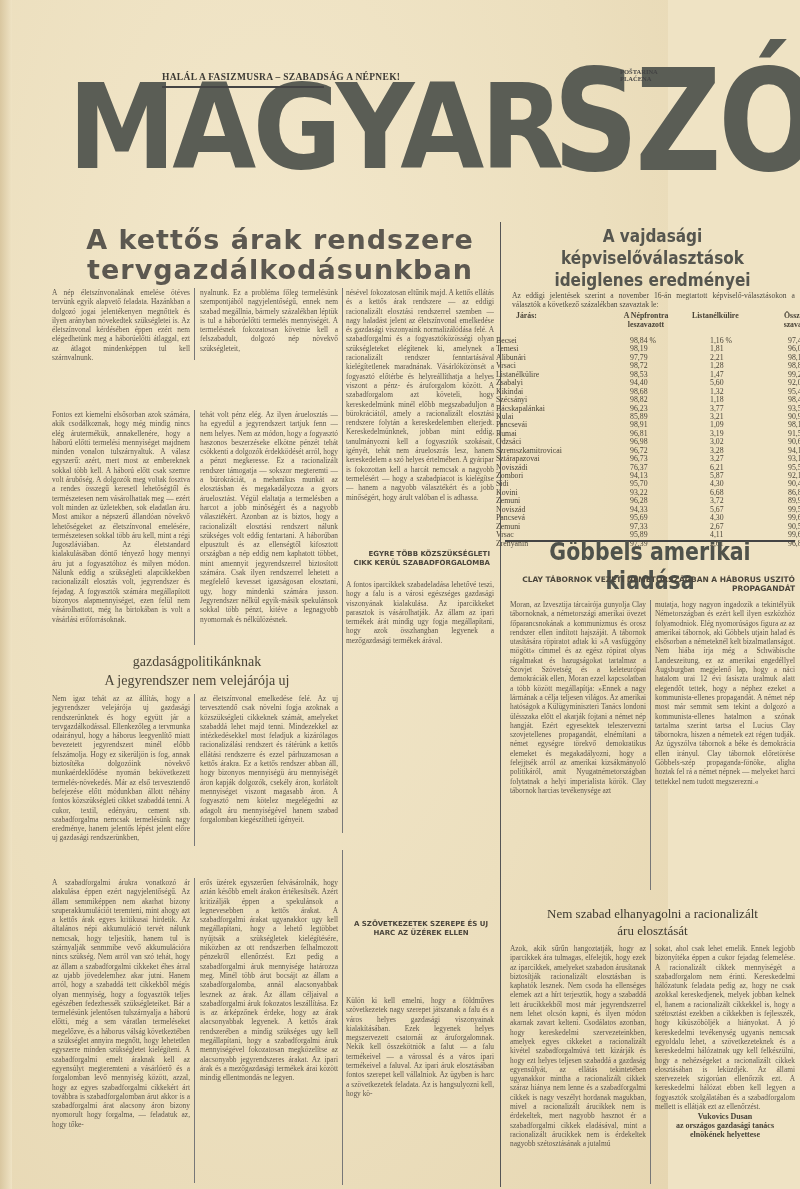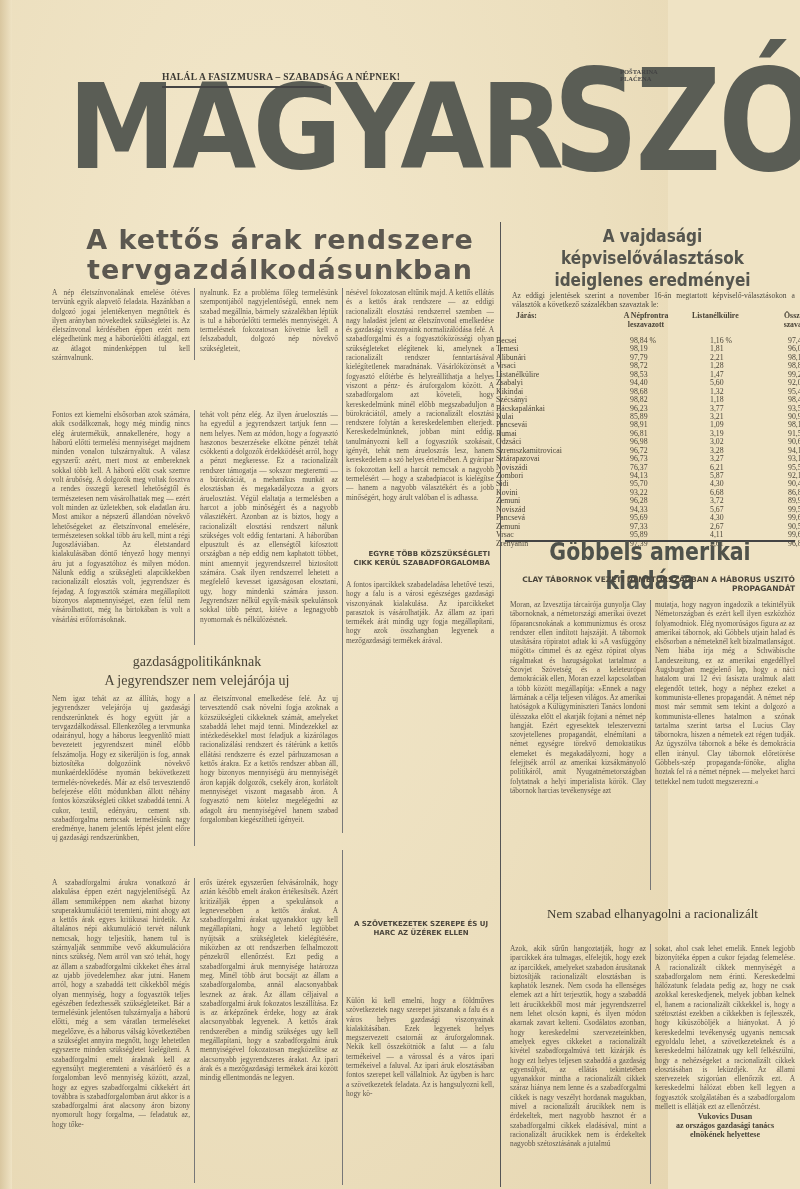--- a/index.html
+++ b/index.html
@@ -276,20 +276,21 @@
   <div class="hrule" style="left:505px;top:540px;width:290px;background:#444;height:2px;"></div>
 
   <div class="h-gob">Göbbels amerikai kiadása</div>
   <div class="caps" style="left:510px;top:575px;width:285px;font-size:7.5px;">CLAY TÁBORNOK VEZETI NÉMETORSZÁGBAN A HÁBORUS USZITÓ PROPAGANDÁT</div>
   <div class="col" style="left:510px;top:600px;width:136px;height:290px;">Moran, az Izvesztija tárcairója gunyolja Clay tábornoknak, a németországi amerikai övezet főparancsnokának a kommunizmus és orosz rendszer ellen indított hajszáját. A tábornok utasítására röpiratot adtak ki »A vasfüggöny mögött« címmel és az egész röpirat olyas rágalmakat és hazugságokat tartalmaz a Szovjet Szövetség és a keleteurópai demokráciák ellen, Moran ezzel kapcsolatban a több között megállapítja: »Ennek a nagy lármának a célja teljesen világos. Az amerikai hatóságok a Külügyminiszteri Tanács londoni ülésszaka előtt el akarják fojtani a német nép hangját. Ezért egyesektek teleszervezni szovjetellenes propagandát, elnémítani a német egységre törekvő demokratikus elemeket és megakadályozni, hogy a felejjtsék arról az amerikai kizsákmányoló politikáról, amit Nyugatnémetországban folytatnak a helyi imperialista körök. Clay tábornok harcias tevékenysége azt</div>
   <div class="vrule" style="left:650px;top:600px;height:290px;"></div>
   <div class="col" style="left:655px;top:600px;width:140px;height:290px;">mutatja, hogy nagyon ingadozik a tekintélyük Németországban és ezért kell ilyen eszközhöz folyamodniok. Elég nyomorúságos figura az az amerikai tábornok, aki Göbbels utjain halad és elsősorban a németeknél kelt bizalmatlanságot. Nem hiába irja még a Schwäbische Landeszeitung, ez az amerikai engedéllyel Augsburgban megjelenő lap, hogy a náci hatalom urai 12 évi fasiszta uralmuk alatt elegendőt tettek, hogy a néphez ezeket a kommunista-ellenes propagandát. A német nép most már semmit sem tekint a dolgozó a kommunista-ellenes hatalmon a szónak tartalma szerint tartsa el Lucius Clay tábornokra, hiszen a németek ezt régen tudják. Az úgyszólva tábornok a béke és demokrácia ellen irányul. Clay tábornok előretörése Göbbels-szép propaganda-fönöke, aligha hoztak fel rá a német népnek — melyeket harci tettekkel nem tudott megszerezni.«</div>
 
   <div class="sub" style="left:505px;top:905px;width:295px;font-size:13px;line-height:17px;color:#3e3a30;">
     <div>Nem szabad elhanyagolni a racionalizált</div>
+    <div>áru elosztását</div>
   </div>
   <div class="col" style="left:510px;top:944px;width:136px;height:240px;">Azok, akik sűrűn hangoztatják, hogy az iparcikkek ára tulmagas, elfelejtik, hogy ezek az iparcikkek, amelyeket szabadon árusítanak biztosítják racionalizált elosztásban is kaphatók lesznek. Nem csoda ha ellenséges elemek azt a hírt terjesztik, hogy a szabaddá lett árucikkekből most már jegyrendszerrel nem lehet olcsón kapni, és ilyen módon akarnak zavart kelteni. Csodálatos azonban, hogy kereskedelmi szervezeteinkben, amelyek egyes cikkeket a racionalizált kivétel szabadforgalmúvá tett kizárják és hogy ezt helyes teljesen szabaddá a gazdaság egyensúlyát, az ellátás tekintetében ugyanakkor mintha a racionalizált cikkek száraz hiánya nem lenne és a szabadforgalmi cikkek is nagy veszélyt hordanak magukban, mivel a racionalizált árucikkek nem is érdekeltek, mert nagyobb hasznot ér a szabadforgalmi cikkek eladásával, mint a racionalizált árucikkek nem is érdekeltek nagyobb szétosztásának a jutalmú</div>
   <div class="vrule" style="left:650px;top:944px;height:240px;"></div>
   <div class="col" style="left:655px;top:944px;width:140px;height:166px;">sokat, ahol csak lehet emelik. Ennek legjobb bizonyítéka éppen a cukor fejadag felemelése. A racionalizált cikkek mennyiségét a szabadforgalom nem érinti. Kereskedelmi hálózatunk feladata pedig az, hogy ne csak azokkal kereskedjenek, melyek jobban kelnek el, hanem a racionalizált cikkekkel is, hogy a szétosztást ezekben a cikkekben is fejlesszék, hogy kiküszöböljék a hiányokat. A jó kereskedelmi tevékenység ugyanis nemcsak egyoldalu lehet, a szövetkezeteknek és a kereskedelmi hálózatnak ugy kell felkészülni, hogy a nehézségeket a racionalizált cikkek elosztásában is leküzdjék. Az állami szervezetek szigorúan ellenőrzik ezt. A kereskedelmi hálózat ebben kell legyen a fogyasztók szolgálatában és a szabadforgalom mellett is ellátják ezt az ellenőrzést.</div>
   <div class="sign" style="left:655px;top:1112px;width:140px;">
     <div>Vukovics Dusan</div>
     <div>az országos gazdasági tanács</div>
     <div>elnökének helyettese</div>
   </div>
 </div>

